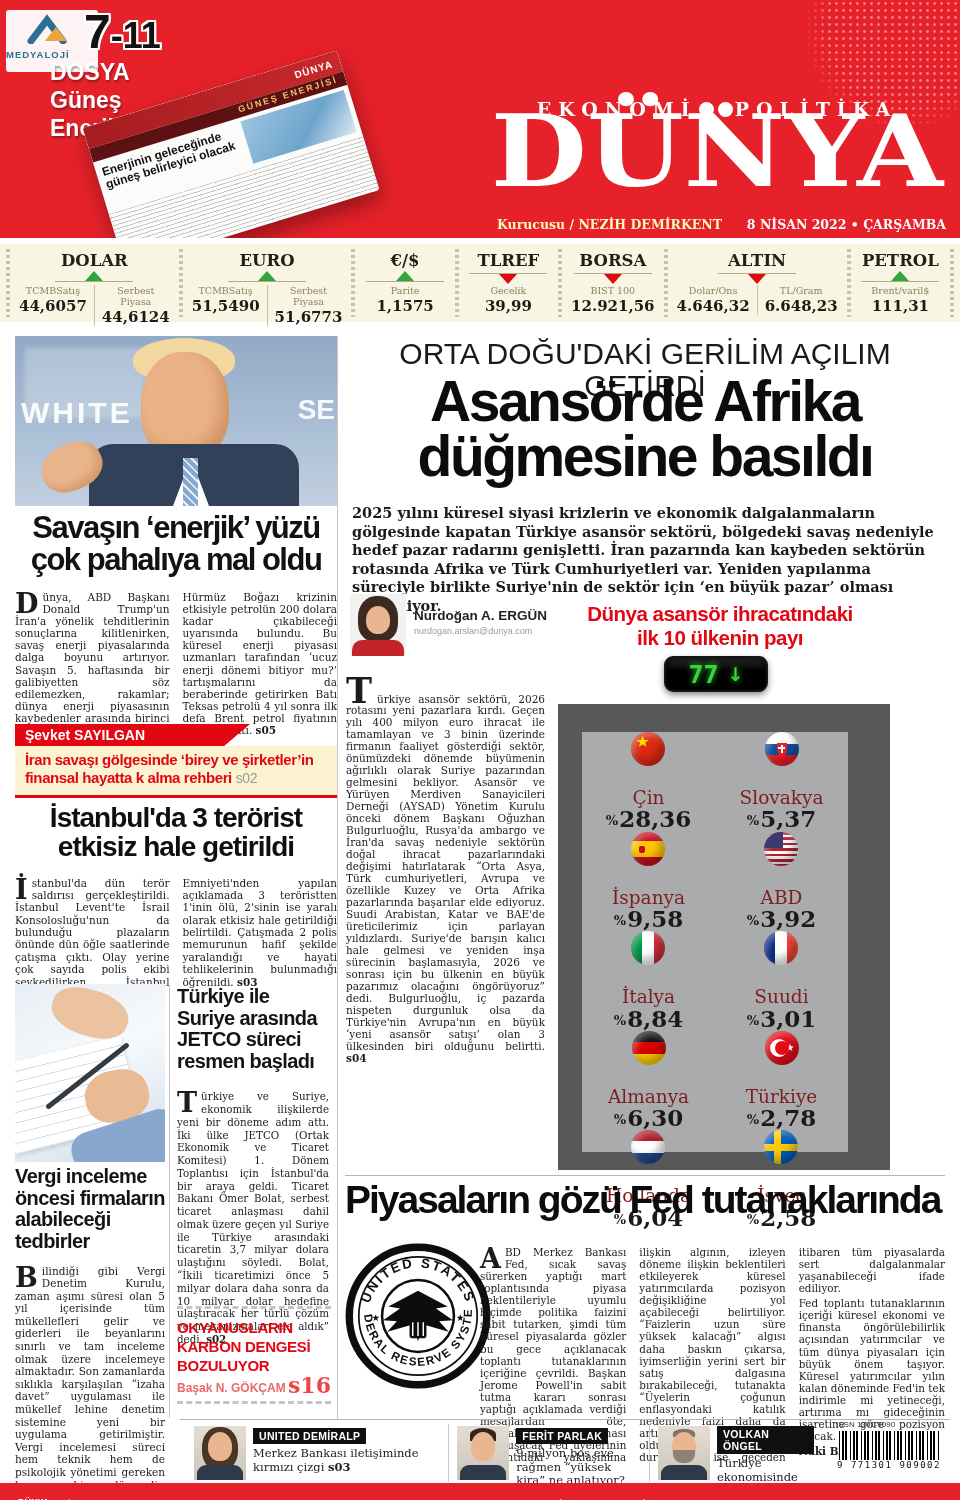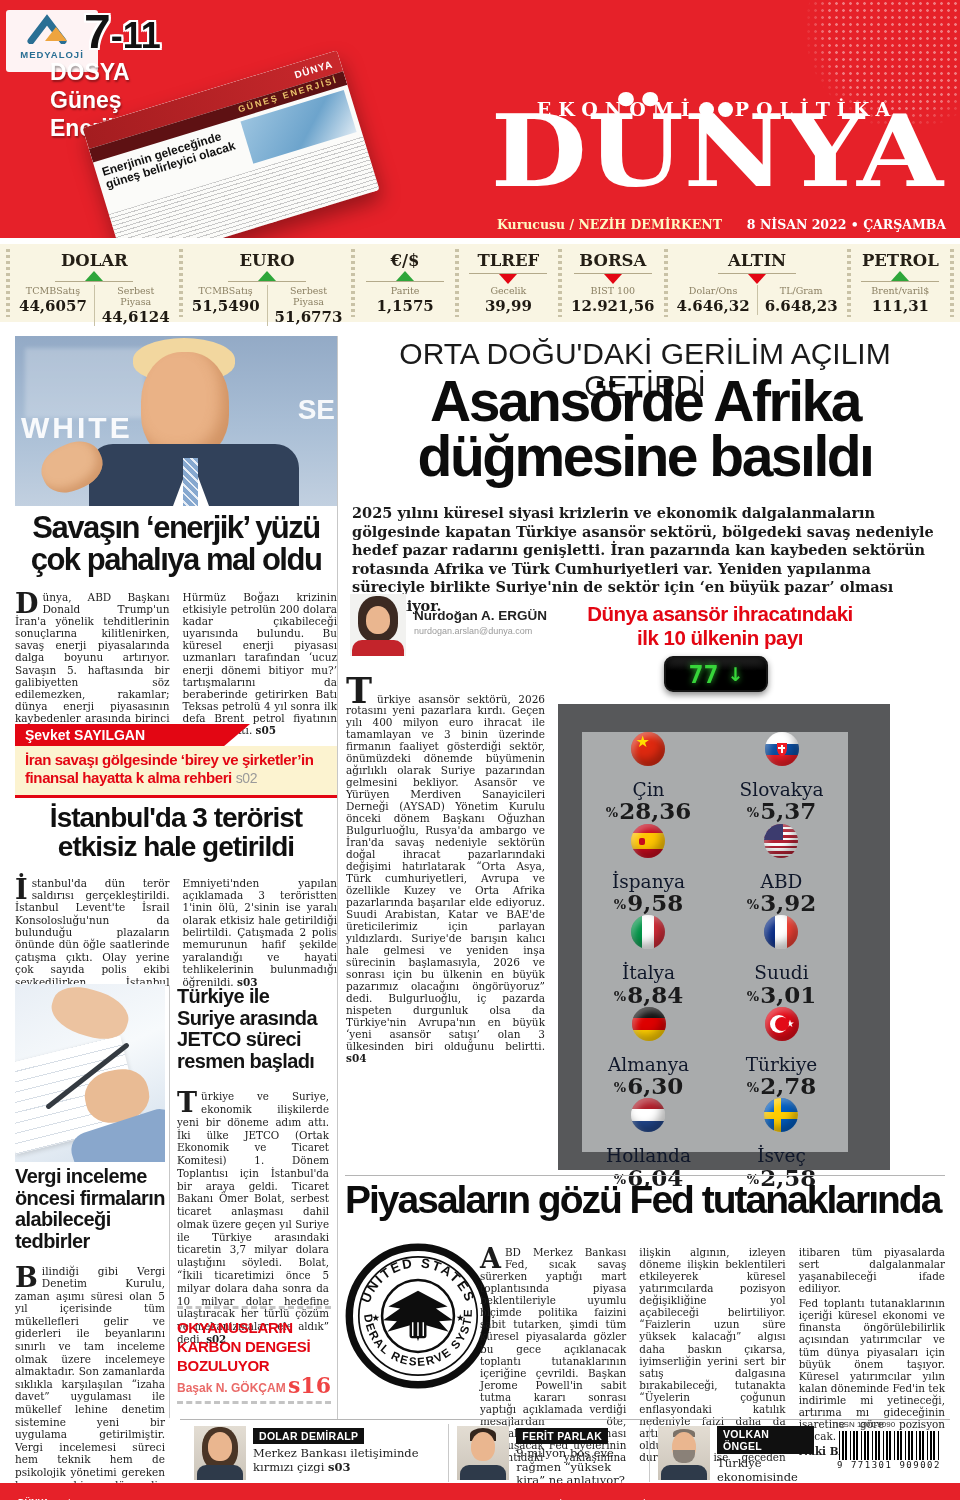--- a/index.html
+++ b/index.html
@@ -7,21 +7,21 @@
         font-family:"Liberation Sans",sans-serif;color:#111}
 
   
   #masthead{position:absolute;left:0;top:0;width:960px;height:238px;background:#e62129;overflow:hidden}
   #globe-dots{position:absolute;right:-45px;top:-70px;width:200px;height:200px;border-radius:50%;
       background-image:radial-gradient(rgba(255,255,255,.75) 1.1px,transparent 1.6px);
       background-size:7px 7px;opacity:.55;
       -webkit-mask-image:radial-gradient(circle,#000 55%,transparent 72%);
       mask-image:radial-gradient(circle,#000 55%,transparent 72%)}
   #medyaloji{position:absolute;left:6px;top:10px;width:92px;height:62px;background:rgba(255,255,255,.95);
-      border-radius:3px;text-align:center;padding-top:4px;box-sizing:border-box}
+      border-radius:3px;text-align:left;padding-top:4px;box-sizing:border-box}
   #medyaloji .mlogo{display:block;margin:0 auto}
   #medyaloji .mtxt{font:700 9.5px "Liberation Sans",sans-serif;color:#2a6f94;letter-spacing:1px}
   #page-range{position:absolute;left:84px;top:4px;font-family:"Liberation Sans",sans-serif;font-weight:900;color:#121212;
       text-shadow:-2px -2px 0 #fff,2px -2px 0 #fff,-2px 2px 0 #fff,2px 2px 0 #fff,0 -2px 0 #fff,0 2px 0 #fff,-2px 0 0 #fff,2px 0 0 #fff}
   #page-range .big{font-size:48px}
   #page-range .small{font-style:normal;font-size:36px}
   #dosya{position:absolute;left:50px;top:58px;color:#fff;font-weight:800;font-size:23px;line-height:1.22;
       text-shadow:1px 2px 2px rgba(0,0,0,.35)}
   #paper-thumb{position:absolute;left:98px;top:86px;width:266px;height:146px;background:#fbfbf9;
       transform:rotate(-17deg);border-radius:3px;overflow:hidden;box-shadow:0 10px 20px rgba(0,0,0,.35)}
@@ -77,21 +77,21 @@
       font:400 30px/1.05 "Liberation Sans",sans-serif;color:#1a1a1a;letter-spacing:0}
   #lead-headline{position:absolute;left:345px;top:374px;width:600px;text-align:center;
       font:800 57px/0.97 "Liberation Sans",sans-serif;color:#0c0c0c;letter-spacing:-2.5px}
   #lead-deck{position:absolute;left:352px;top:504px;width:586px;
       font:700 14.5px/1.28 "DejaVu Serif",serif;color:#1b1b1b}
 
   
   #trump-photo{position:absolute;left:15px;top:336px;width:322px;height:170px;overflow:hidden;
       background:linear-gradient(180deg,#93aac6 0%,#aabfd6 55%,#c2d0e0 100%)}
   .wh-block{position:absolute;left:10px;top:12px;width:120px;height:70px;background:rgba(255,255,255,.25);filter:blur(2px)}
-  .wh-word1{position:absolute;left:6px;top:75px;font:700 30px "Liberation Sans",sans-serif;color:rgba(255,255,255,.92);letter-spacing:3px}
+  .wh-word1{position:absolute;left:6px;top:60px;font:700 30px "Liberation Sans",sans-serif;color:rgba(255,255,255,.92);letter-spacing:3px}
   .wh-word2{position:absolute;right:2px;top:58px;font:700 28px "Liberation Sans",sans-serif;color:rgba(255,255,255,.9)}
   .t-hair{position:absolute;left:118px;top:2px;width:102px;height:44px;border-radius:50% 50% 42% 42%;background:#f2d79f}
   .t-face{position:absolute;left:126px;top:16px;width:88px;height:108px;border-radius:46% 46% 42% 42%;
       background:#eab286;box-shadow:inset -8px -10px 14px rgba(180,110,60,.45)}
   .t-suit{position:absolute;left:74px;bottom:-8px;width:210px;height:70px;border-radius:24px 24px 0 0;background:#31415a}
   .t-shirt{position:absolute;left:158px;bottom:0;width:36px;height:48px;background:#fff;
       clip-path:polygon(50% 0,0 100%,100% 100%)}
   .t-tie{position:absolute;left:168px;bottom:-2px;width:15px;height:50px;
       background:repeating-linear-gradient(45deg,#86a8cf 0 4px,#e8eef6 4px 6px)}
   .t-hand{position:absolute;left:26px;top:108px;width:62px;height:46px;border-radius:45%;
@@ -168,21 +168,21 @@
   .f-it{background:linear-gradient(90deg,#009246 0 33%,#fff 33% 67%,#ce2b37 67%)}
   .f-fr{background:linear-gradient(90deg,#0a2d86 0 33%,#fff 33% 67%,#ef4135 67%)}
   .f-de{background:linear-gradient(180deg,#151515 0 33%,#dd0000 33% 67%,#ffce00 67%)}
   .f-tr{background:#e30a17}
   .f-tr::before{content:"";position:absolute;left:5px;top:8px;width:18px;height:18px;border-radius:50%;background:#fff}
   .f-tr::after{content:"";position:absolute;left:10px;top:10px;width:14px;height:14px;border-radius:50%;background:#e30a17}
   .f-tr .fstar{left:auto;right:4px;top:11px;color:#fff;font-size:10px}
   .f-nl{background:linear-gradient(180deg,#ae1c28 0 33%,#fff 33% 67%,#21468b 67%)}
   .f-se{background:linear-gradient(90deg,transparent 0 10px,#fecc00 10px 17px,transparent 17px),
          linear-gradient(180deg,transparent 0 14px,#fecc00 14px 21px,transparent 21px),#005cbf}
-  .c-name{font:400 18.5px "DejaVu Serif",serif;color:#0f172a;margin-top:10px;line-height:1.05}
+  .c-name{font:400 18.5px "DejaVu Serif",serif;color:#7f1d1d;margin-top:18px;line-height:1.05}
   .c-val{font:700 23px "DejaVu Serif",serif;color:#1a1a1b;line-height:1.05}
   .c-val .pct{font-size:13px;vertical-align:2px;margin-right:1px}
 
   
   #fed-rule{left:345px;top:1175px;width:600px}
   #fed-headline{position:absolute;left:345px;top:1180px;width:600px;
       font:800 39px/1 "Liberation Sans",sans-serif;color:#0c0c0c;letter-spacing:-2px}
   #fed-seal{position:absolute;left:344px;top:1242px;width:148px;height:148px}
   #fed-body{position:absolute;left:480px;top:1246px;width:465px;font-size:10.4px;line-height:1.16;
       column-count:3;column-gap:13px}
@@ -505,21 +505,21 @@
   </div>
 
   <div class="hline" id="strip-rule"></div>
   <div id="strip">
       <div class="col-cell w0">
         <div class="headshot hs-0">
           <div class="hair"></div>
           <div class="face"></div>
           <div class="torso"></div>
         </div>
-        <div class="col-right"><div class="col-tag">DOLAR DEMİRALP</div><div class="col-txt">Merkez Bankası iletişiminde kırmızı çizgi <b>s03</b></div></div>
+        <div class="col-right"><div class="col-tag">UNITED DEMİRALP</div><div class="col-txt">Merkez Bankası iletişiminde kırmızı çizgi <b>s03</b></div></div>
       </div>
       <div class="col-cell w1">
         <div class="headshot hs-1">
           <div class="hair"></div>
           <div class="face"></div>
           <div class="torso"></div>
         </div>
         <div class="col-right"><div class="col-tag">FERİT PARLAK</div><div class="col-txt">9 milyon boş eve rağmen “yüksek kira” ne anlatıyor? <b>s04</b></div></div>
       </div>
       <div class="col-cell w2">

